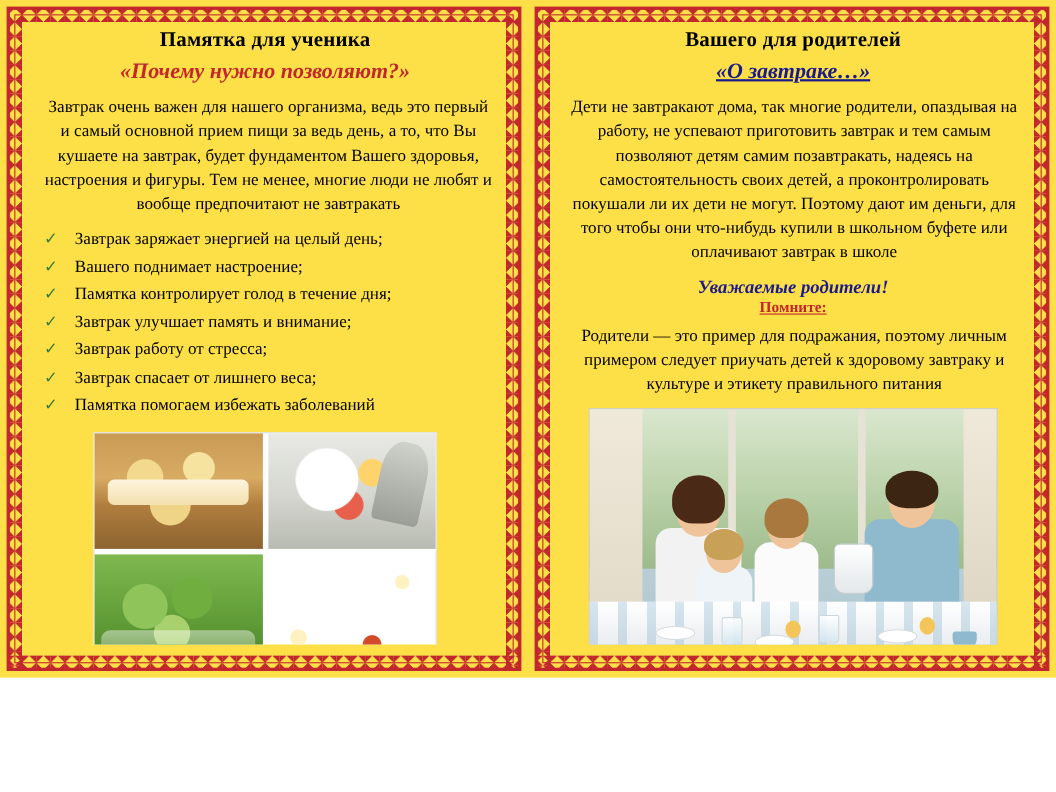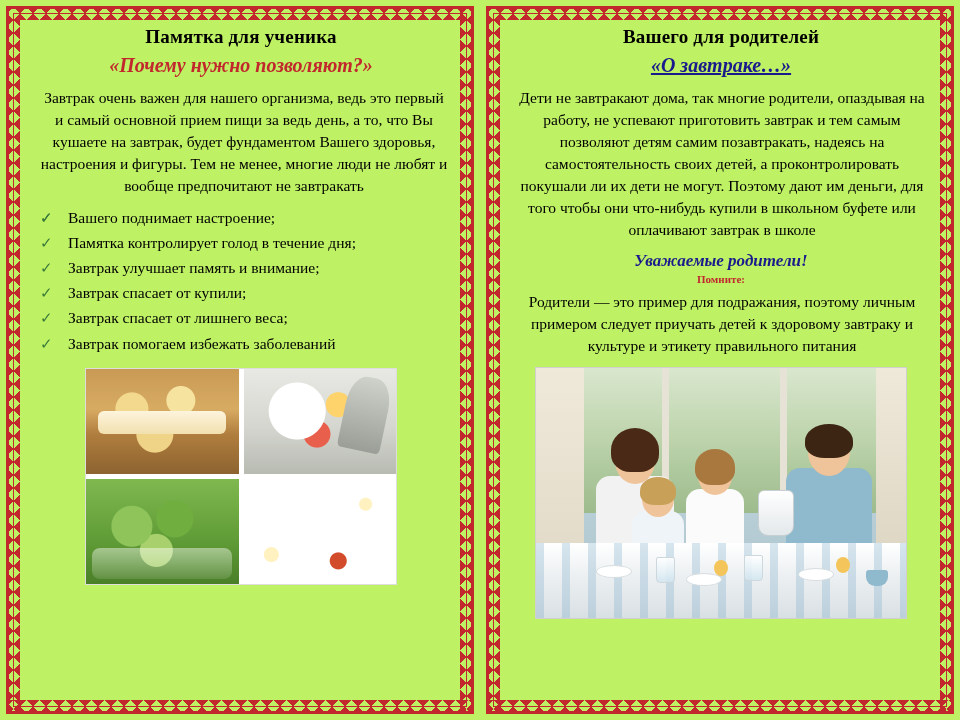--- a/index.html
+++ b/index.html
@@ -8,24 +8,24 @@
     background: #ffffff;
   }
   body {
     width: 960px;
     height: 720px;
     font-family: "Liberation Serif", serif;
     overflow: hidden;
   }
   .page {
     width: 960px;
-    height: 720px;
+    height: 616px;
     display: flex;
     box-sizing: border-box;
-    background: #bef264;
+    background: #fde047;
   }
   .panel {
     position: relative;
     width: 50%;
     height: 100%;
     box-sizing: border-box;
     padding: 6px;
   }
   
   .frame {
@@ -138,24 +138,25 @@
   .highlight-1 {
     text-align: center;
     font-size: 17px;
     font-weight: bold;
     font-style: italic;
     color: #1a1a8c;
     margin: 10px 0 2px 0;
   }
   .highlight-2 {
     text-align: center;
-    font-size: 11px;
+    font-size: 14px;
     font-weight: bold;
     color: #c1272d;
     margin: 0 0 6px 0;
+    text-decoration: underline;
   }
   .right-body {
     padding: 0 2px 0 4px;
   }
 
   
   .collage {
     margin: 12px auto 0 auto;
     width: 310px;
     height: 215px;
@@ -349,44 +350,45 @@
 
     <div class="content">
       <h1 class="title">Памятка для ученика</h1>
       <h2 class="subtitle">«Почему нужно позволяют?»</h2>
 
       <p class="body left-body">Завтрак очень важен для нашего организма, ведь это первый и самый основной прием пищи за ведь день, а то, что Вы кушаете на завтрак, будет фундаментом Вашего здоровья, настроения и фигуры. Тем не менее, многие люди не любят и вообще предпочитают не завтракать</p>
 
       <ul class="checklist">
         <li>
           <span class="tick">✓</span>
+          <span>Завтрак заряжает энергией на целый день;</span>
         </li>
         <li>
           <span class="tick">✓</span>
           <span>Вашего поднимает настроение;</span>
         </li>
         <li>
           <span class="tick">✓</span>
           <span>Памятка контролирует голод в течение дня;</span>
         </li>
         <li>
           <span class="tick">✓</span>
           <span>Завтрак улучшает память и внимание;</span>
         </li>
         <li>
           <span class="tick">✓</span>
-          <span>Завтрак спасает от купили;</span>
+          <span>Завтрак работу от стресса;</span>
         </li>
         <li>
           <span class="tick">✓</span>
           <span>Завтрак спасает от лишнего веса;</span>
         </li>
         <li>
           <span class="tick">✓</span>
-          <span>Завтрак помогаем избежать заболеваний</span>
+          <span>Памятка помогаем избежать заболеваний</span>
         </li>
       </ul>
 
       <div class="collage">
         <div class="ph ph-sandwich"></div>
         <div class="ph ph-yogurt"></div>
         <div class="ph ph-salad-green"></div>
         <div class="ph ph-rice"></div>
       </div>
     </div>

